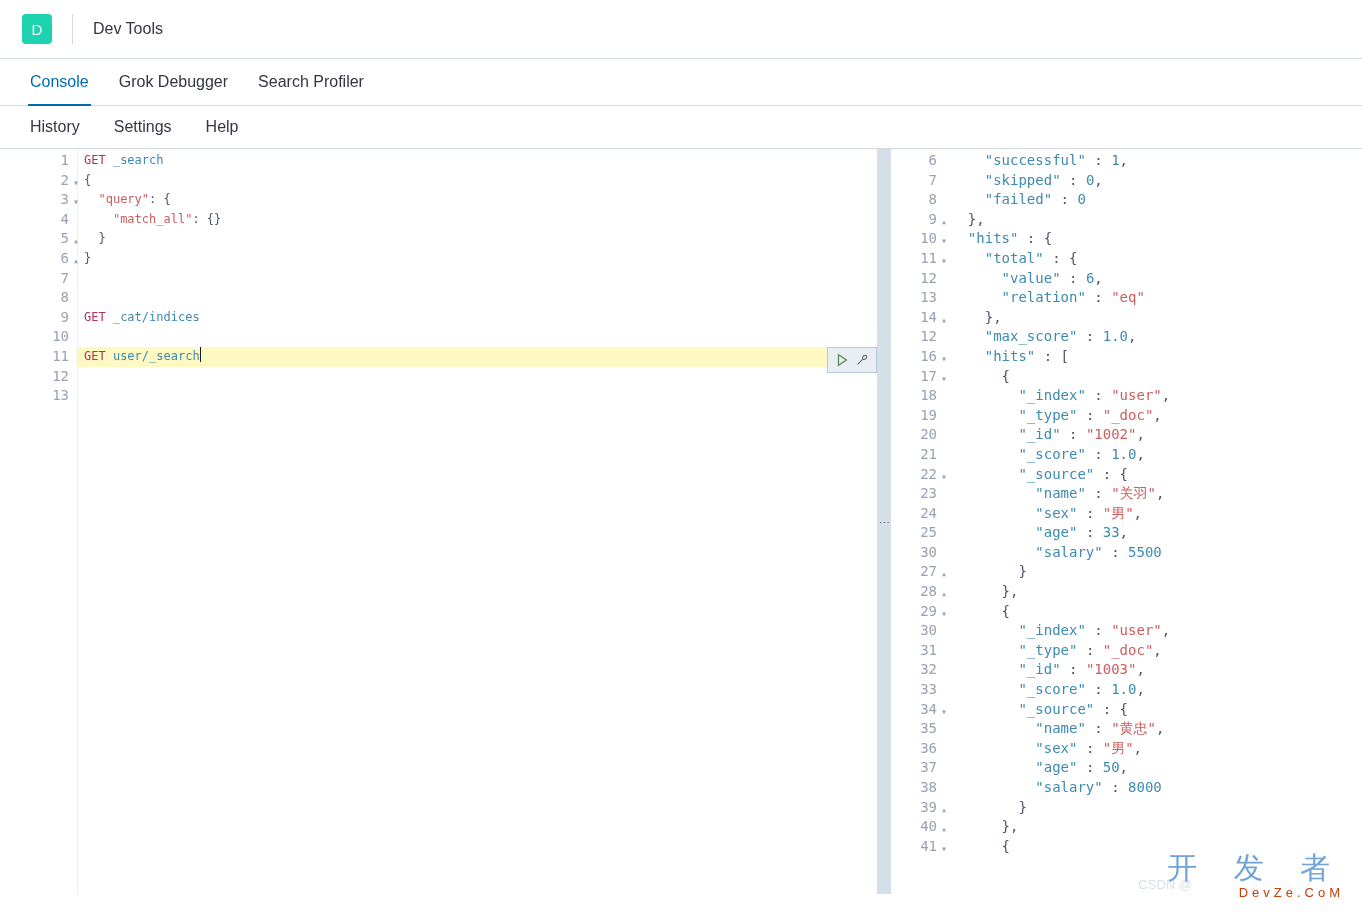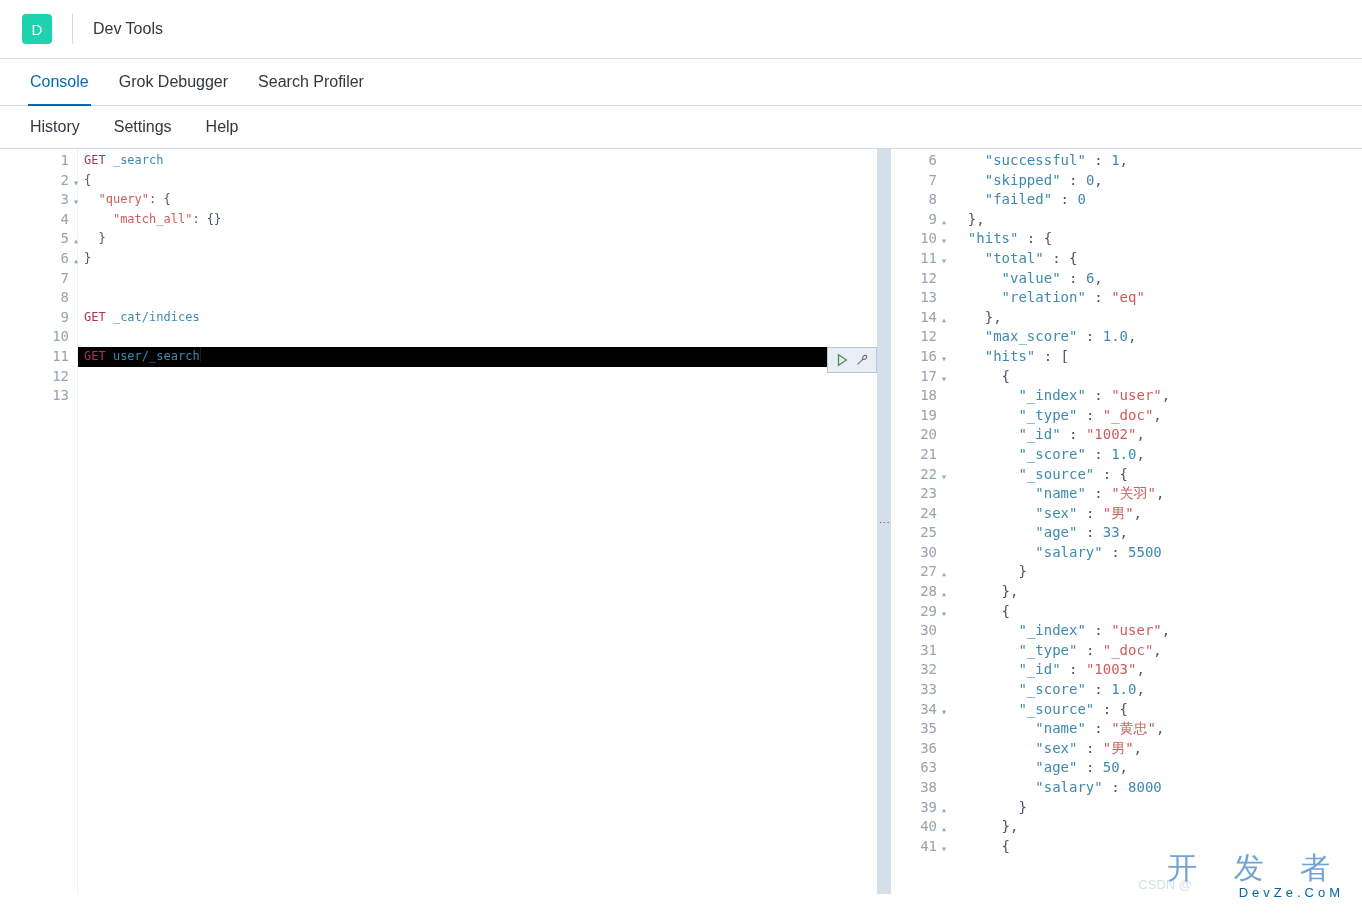--- a/index.html
+++ b/index.html
@@ -15,37 +15,37 @@
 .subnav { display: flex; gap: 34px; padding: 12px 30px; }
 .subnav-item { font-size: 16px; color: #343741; cursor: pointer; }
 .editor-wrap { display: flex; height: calc(916px - 170px); border-top: 1px solid #d3dae6; }
 .left-pane { position: relative; display: flex; width: 877px; }
 .right-pane { display: flex; flex: 1; }
 .gutter { width: 78px; padding-top: 2px; text-align: right; color: #98a2b3; font-family: Menlo, Monaco, Consolas, monospace; font-size: 14px; line-height: 19.6px; border-right: 1px solid #eef0f4; user-select: none; }
 .gutter-line { padding-right: 8px; position: relative; }
 .fold { position: absolute; right: -2px; top: 2px; font-size: 10px; color: #98a2b3; }
 .code { flex: 1; padding-top: 2px; font-family: Menlo, Monaco, Consolas, monospace; font-size: 12px; line-height: 19.6px; white-space: pre; position: relative; }
 .code-line { padding-left: 6px; height: 19.6px; }
-.hl { background: #000000; }
+.hl { background: #fef9c3; }
 .kw { color: #b03060; }
 .path { color: #3d8ab0; }
 .str { color: #cd5c5c; }
 .pu { color: #4a5568; }
 .key { color: #3d8ab0; }
 .num { color: #3d8ab0; }
 .cursor { display: inline-block; width: 1px; height: 15px; background: #1a1c21; vertical-align: text-bottom; margin-bottom: 1px; }
 .action-bar { position: absolute; right: 0; top: 198px; display: flex; gap: 2px; border: 1px solid #b5c7d8; background: #e8eef4; padding: 3px 5px; }
 .action-btn { width: 18px; height: 18px; display: flex; align-items: center; justify-content: center; cursor: pointer; }
 .splitter { width: 14px; background: #d5dfe9; display: flex; align-items: center; justify-content: center; cursor: ew-resize; }
 .splitter-dots { color: #69707d; letter-spacing: -1px; line-height: 3px; font-size: 11px; writing-mode: vertical-lr; }
 .right-gutter { width: 54px; padding-top: 2px; text-align: right; color: #98a2b3; font-family: Menlo, Monaco, Consolas, monospace; font-size: 14px; line-height: 19.6px; user-select: none; }
 .right-code { flex: 1; padding-top: 2px; font-family: Menlo, Monaco, Consolas, monospace; font-size: 14px; line-height: 19.6px; white-space: pre; overflow: hidden; }
 .watermark { position: absolute; right: 18px; bottom: 16px; text-align: right; pointer-events: none; }
 .watermark-main { font-size: 30px; letter-spacing: 14px; color: #71a3d6; font-weight: 300; margin-top: 40px; }
-.watermark-sub { font-size: 13px; letter-spacing: 4px; color: #0369a1; margin-top: -4px; }
+.watermark-sub { font-size: 13px; letter-spacing: 4px; color: #c2410c; margin-top: -4px; }
 .csdn { position: absolute; right: 170px; bottom: 24px; font-size: 13px; color: #d9dfe6; }
 </style>
 </head>
 <body>
 
 <div class="header">
   <div class="logo">
       <span>D</span>
     </div>
   <div class="divider-v"></div>
@@ -124,21 +124,21 @@
         <div class="gutter-line">27<span class="fold">▴</span></div>
         <div class="gutter-line">28<span class="fold">▴</span></div>
         <div class="gutter-line">29<span class="fold">▾</span></div>
         <div class="gutter-line">30</div>
         <div class="gutter-line">31</div>
         <div class="gutter-line">32</div>
         <div class="gutter-line">33</div>
         <div class="gutter-line">34<span class="fold">▾</span></div>
         <div class="gutter-line">35</div>
         <div class="gutter-line">36</div>
-        <div class="gutter-line">63</div>
+        <div class="gutter-line">37</div>
         <div class="gutter-line">38</div>
         <div class="gutter-line">39<span class="fold">▴</span></div>
         <div class="gutter-line">40<span class="fold">▴</span></div>
         <div class="gutter-line">41<span class="fold">▾</span></div>
       </div>
     <div class="right-code" id="rcode"><div class="code-line">    <span class="key">"successful"</span><span class="pu"> : </span><span class="num">1</span><span class="pu">,</span></div><div class="code-line">    <span class="key">"skipped"</span><span class="pu"> : </span><span class="num">0</span><span class="pu">,</span></div><div class="code-line">    <span class="key">"failed"</span><span class="pu"> : </span><span class="num">0</span></div><div class="code-line">  <span class="pu">},</span></div><div class="code-line">  <span class="key">"hits"</span><span class="pu"> : {</span></div><div class="code-line">    <span class="key">"total"</span><span class="pu"> : {</span></div><div class="code-line">      <span class="key">"value"</span><span class="pu"> : </span><span class="num">6</span><span class="pu">,</span></div><div class="code-line">      <span class="key">"relation"</span><span class="pu"> : </span><span class="str">"eq"</span></div><div class="code-line">    <span class="pu">},</span></div><div class="code-line">    <span class="key">"max_score"</span><span class="pu"> : </span><span class="num">1.0</span><span class="pu">,</span></div><div class="code-line">    <span class="key">"hits"</span><span class="pu"> : [</span></div><div class="code-line">      <span class="pu">{</span></div><div class="code-line">        <span class="key">"_index"</span><span class="pu"> : </span><span class="str">"user"</span><span class="pu">,</span></div><div class="code-line">        <span class="key">"_type"</span><span class="pu"> : </span><span class="str">"_doc"</span><span class="pu">,</span></div><div class="code-line">        <span class="key">"_id"</span><span class="pu"> : </span><span class="str">"1002"</span><span class="pu">,</span></div><div class="code-line">        <span class="key">"_score"</span><span class="pu"> : </span><span class="num">1.0</span><span class="pu">,</span></div><div class="code-line">        <span class="key">"_source"</span><span class="pu"> : {</span></div><div class="code-line">          <span class="key">"name"</span><span class="pu"> : </span><span class="str">"关羽"</span><span class="pu">,</span></div><div class="code-line">          <span class="key">"sex"</span><span class="pu"> : </span><span class="str">"男"</span><span class="pu">,</span></div><div class="code-line">          <span class="key">"age"</span><span class="pu"> : </span><span class="num">33</span><span class="pu">,</span></div><div class="code-line">          <span class="key">"salary"</span><span class="pu"> : </span><span class="num">5500</span></div><div class="code-line">        <span class="pu">}</span></div><div class="code-line">      <span class="pu">},</span></div><div class="code-line">      <span class="pu">{</span></div><div class="code-line">        <span class="key">"_index"</span><span class="pu"> : </span><span class="str">"user"</span><span class="pu">,</span></div><div class="code-line">        <span class="key">"_type"</span><span class="pu"> : </span><span class="str">"_doc"</span><span class="pu">,</span></div><div class="code-line">        <span class="key">"_id"</span><span class="pu"> : </span><span class="str">"1003"</span><span class="pu">,</span></div><div class="code-line">        <span class="key">"_score"</span><span class="pu"> : </span><span class="num">1.0</span><span class="pu">,</span></div><div class="code-line">        <span class="key">"_source"</span><span class="pu"> : {</span></div><div class="code-line">          <span class="key">"name"</span><span class="pu"> : </span><span class="str">"黄忠"</span><span class="pu">,</span></div><div class="code-line">          <span class="key">"sex"</span><span class="pu"> : </span><span class="str">"男"</span><span class="pu">,</span></div><div class="code-line">          <span class="key">"age"</span><span class="pu"> : </span><span class="num">50</span><span class="pu">,</span></div><div class="code-line">          <span class="key">"salary"</span><span class="pu"> : </span><span class="num">8000</span></div><div class="code-line">        <span class="pu">}</span></div><div class="code-line">      <span class="pu">},</span></div><div class="code-line">      <span class="pu">{</span></div></div>
   </div>
 </div>
 
 <div class="csdn">CSDN @</div>

